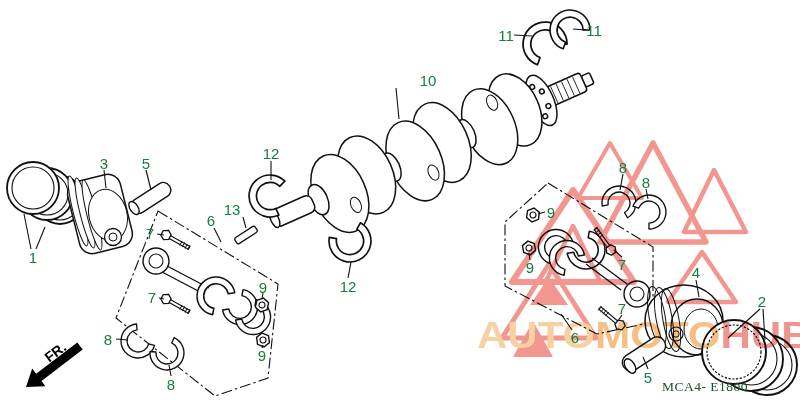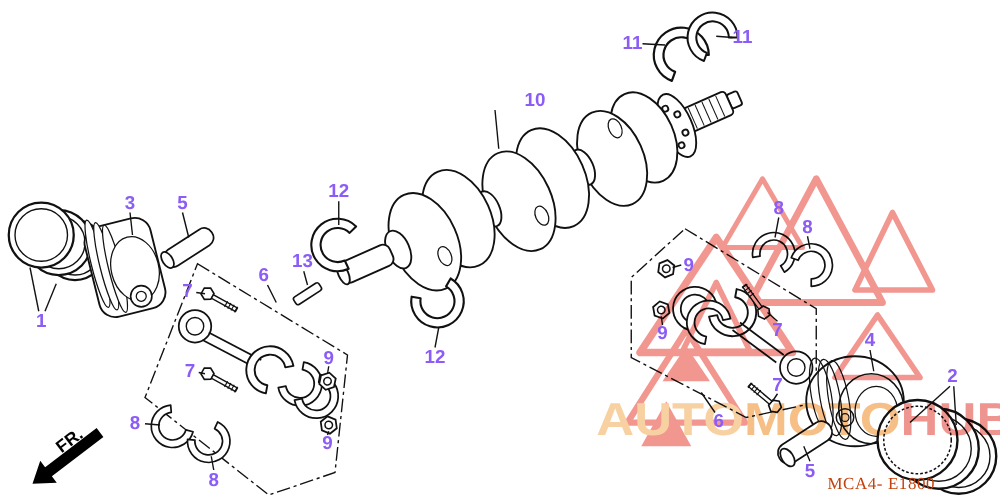--- a/index.html
+++ b/index.html
@@ -6,23 +6,23 @@
   #stage{position:relative;width:800px;height:400px;background:#ffffff;overflow:hidden;
          font-family:"Liberation Sans", sans-serif;}
   #stage svg{position:absolute;left:0;top:0;}
   .line-art path,.line-art ellipse,.line-art circle,.line-art rect,.line-art line,.line-art polygon,.line-art polyline{
     vector-effect:none;}
   .watermark{position:absolute;left:0;top:0;width:788px;height:400px;
              mix-blend-mode:multiply;opacity:.95;pointer-events:none;}
   .wm-text{position:absolute;left:477px;top:317px;font-weight:bold;font-size:42px;line-height:1;
            letter-spacing:0px;white-space:nowrap;transform:scaleY(0.88);transform-origin:left top;}
   #labels-layer{position:absolute;left:0;top:0;width:800px;height:400px;pointer-events:none;}
-  .plabel{position:absolute;transform:translate(-50%,-50%);font-weight:bold;font-size:15px;color:#8b5cf6;}
+  .plabel{position:absolute;transform:translate(-50%,-50%);font-weight:normal;font-size:15px;color:#15803d;}
   .part-code{position:absolute;left:660px;top:379px;width:90px;text-align:center;
-             font-family:"Liberation Serif", serif;font-size:13.5px;color:#c2410c;letter-spacing:.5px;}
+             font-family:"Liberation Serif", serif;font-size:13.5px;color:#14532d;letter-spacing:.5px;}
   .fr-label{position:absolute;left:44px;top:344px;font-weight:bold;font-size:14px;color:#000;
             transform:rotate(-37deg);transform-origin:center;}
 </style>
 </head>
 <body>
 
 <div id="stage">
 
   <svg class="line-art" width="800" height="400" viewBox="0 0 800 400">
     <defs>
@@ -230,21 +230,21 @@
 
   <div id="labels-layer">
       <div class="plabel" style="left: 33px; top: 257px;">1</div>
       <div class="plabel" style="left: 104px; top: 163px;">3</div>
       <div class="plabel" style="left: 146px; top: 163px;">5</div>
       <div class="plabel" style="left: 396px; top: 80px; margin-left: 32px;">10</div>
       <div class="plabel" style="left: 506px; top: 35px;">11</div>
       <div class="plabel" style="left: 594px; top: 30px;">11</div>
       <div class="plabel" style="left: 271px; top: 153px;">12</div>
       <div class="plabel" style="left: 348px; top: 286px;">12</div>
-      <div class="plabel" style="left: 242px; top: 209px;">13</div>
+      <div class="plabel" style="left: 232px; top: 209px;">13</div>
       <div class="plabel" style="left: 211px; top: 220px;">6</div>
       <div class="plabel" style="left: 150px; top: 233px;">7</div>
       <div class="plabel" style="left: 152px; top: 297px;">7</div>
       <div class="plabel" style="left: 108px; top: 339px;">8</div>
       <div class="plabel" style="left: 171px; top: 384px;">8</div>
       <div class="plabel" style="left: 263px; top: 287px;">9</div>
       <div class="plabel" style="left: 262px; top: 355px;">9</div>
       <div class="plabel" style="left: 623px; top: 167px;">8</div>
       <div class="plabel" style="left: 646px; top: 182px;">8</div>
       <div class="plabel" style="left: 551px; top: 212px;">9</div>

